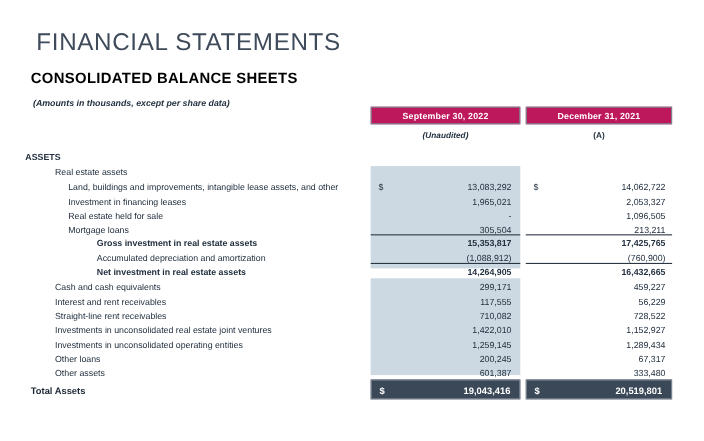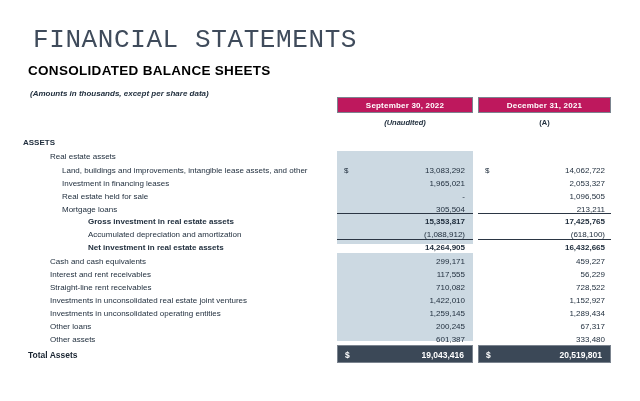--- a/index.html
+++ b/index.html
@@ -20,22 +20,22 @@
     position: absolute;
     inset: 0;
     background: #ffffff;
   }
 
   
   .doc-title {
     position: absolute;
     left: 33px;
     top: 25px;
-    font-family: Liberation Mono, monospace;
-    font-size: 26px;
+    font-family: Liberation Sans, sans-serif;
+    font-size: 22px;
     letter-spacing: 0.6px;
     color: #3f4b5b;
     white-space: nowrap;
   }
   .doc-subtitle {
     position: absolute;
     left: 28px;
     top: 63px;
     font-size: 13.5px;
     font-weight: bold;
@@ -241,21 +241,21 @@
 
   <div class="row ind3 bold" style="top:215px;">
     <span class="label">Gross investment in real estate assets</span>
     <span class="v1">15,353,817</span>
     <span class="v2">17,425,765</span>
   </div>
 
   <div class="row ind3" style="top:228px;">
     <span class="label">Accumulated depreciation and amortization</span>
     <span class="v1">(1,088,912)</span>
-    <span class="v2">(618,100)</span>
+    <span class="v2">(760,900)</span>
   </div>
 
   <div class="rule1" style="top:239px;"></div>
   <div class="rule2" style="top:239px;"></div>
 
   <div class="row ind3 bold" style="top:241px;">
     <span class="label">Net investment in real estate assets</span>
     <span class="v1">14,264,905</span>
     <span class="v2">16,432,665</span>
   </div>

